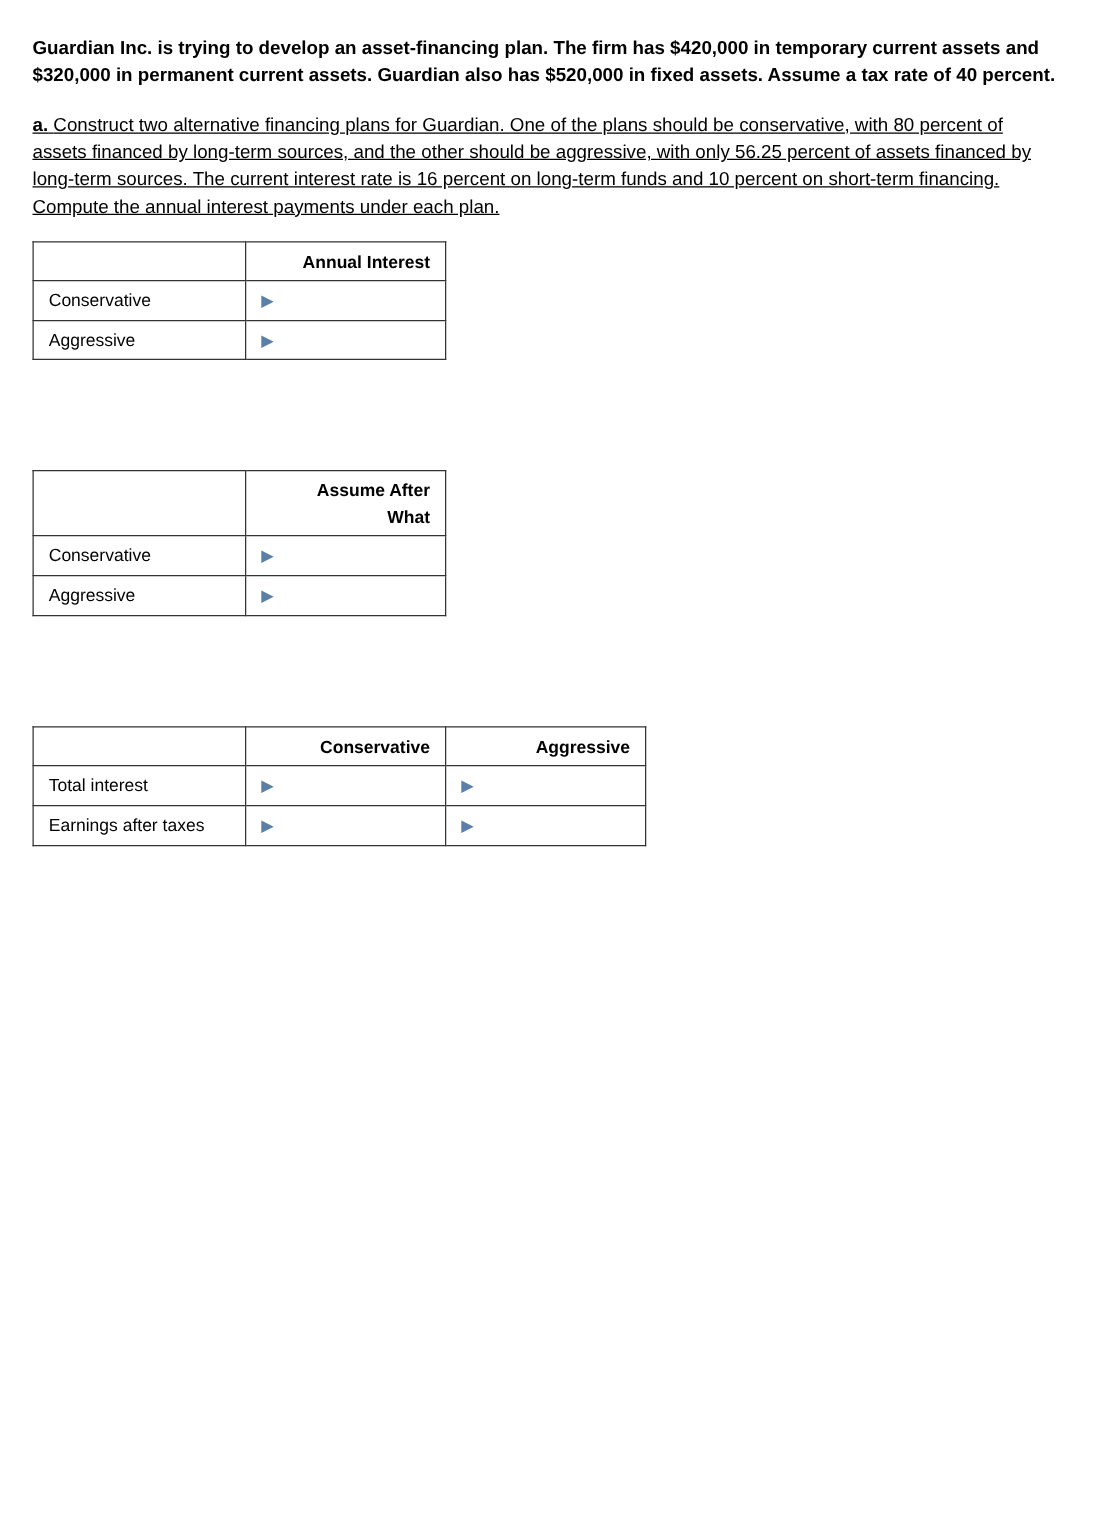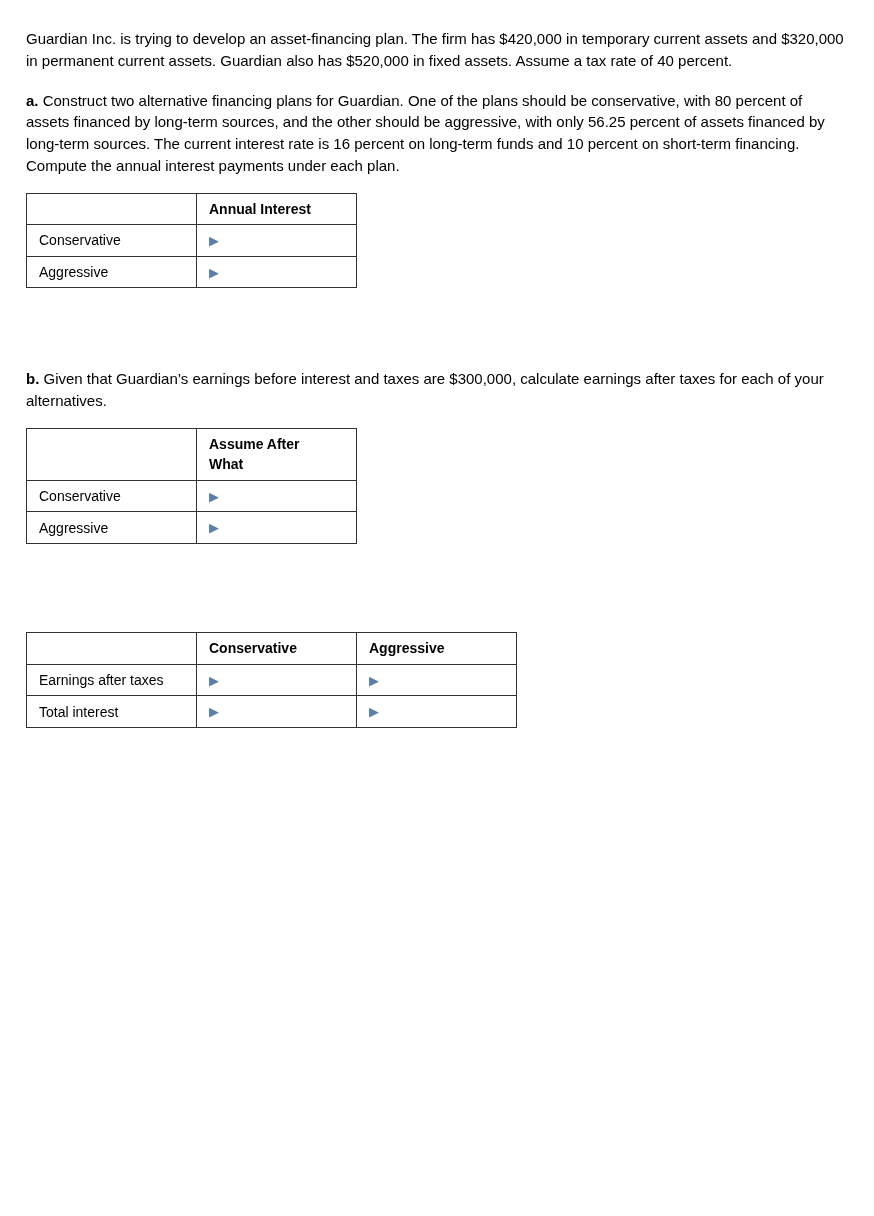--- a/index.html
+++ b/index.html
@@ -14,48 +14,50 @@
       background: #ffffff;
       color: #000000;
       width: 874px;
       min-height: 1216px;
       padding: 28px 26px;
       line-height: 1.45;
     }
 
     .intro-text {
       margin-bottom: 18px;
+      font-weight: bold;
     }
 
     .section {
       margin-bottom: 32px;
     }
 
     .section-text {
       margin-bottom: 16px;
+      text-decoration: underline;
     }
 
     .bold {
       font-weight: bold;
     }
 
     table {
       border-collapse: collapse;
       margin-top: 8px;
     }
 
     table td, table th {
       border: 1px solid #333;
       padding: 5px 12px;
       font-size: 14px;
     }
 
     table th {
       font-weight: bold;
-      text-align: left;
+      text-align: right;
       background: #ffffff;
     }
 
     table td:first-child {
       min-width: 170px;
     }
 
     table td.value-cell {
       min-width: 160px;
       height: 28px;
@@ -114,24 +116,20 @@
           <span class="input-arrow">▶</span>
         </td>
       </tr>
     </tbody>
   </table>
 </div>
 
 <div class="spacer"></div>
 
 <div class="section">
-  <p class="section-text">
-    <span class="bold">b.</span>
-    <span>Given that Guardian’s earnings before interest and taxes are $300,000, calculate earnings after taxes for each of your alternatives.</span>
-  </p>
 
   <table>
     <thead>
       <tr>
         <td class="empty-label" style="border:1px solid #333; background:#fff;"></td>
         <th class="header-cell">
           <span>Assume After</span><br>
           <span>What</span>
         </th>
       </tr>
@@ -160,30 +158,30 @@
   <table>
     <thead>
       <tr>
         <td class="empty-label" style="border:1px solid #333; background:#fff; min-width:170px;"></td>
         <th class="header-cell" style="min-width:160px;">Conservative</th>
         <th class="header-cell" style="min-width:160px;">Aggressive</th>
       </tr>
     </thead>
     <tbody>
       <tr>
-        <td>Earnings after taxes</td>
+        <td>Total interest</td>
         <td class="value-cell">
           <span class="input-arrow">▶</span>
         </td>
         <td class="value-cell">
           <span class="input-arrow">▶</span>
         </td>
       </tr>
       <tr>
-        <td>Total interest</td>
+        <td>Earnings after taxes</td>
         <td class="value-cell">
           <span class="input-arrow">▶</span>
         </td>
         <td class="value-cell">
           <span class="input-arrow">▶</span>
         </td>
       </tr>
     </tbody>
   </table>
 </div>

